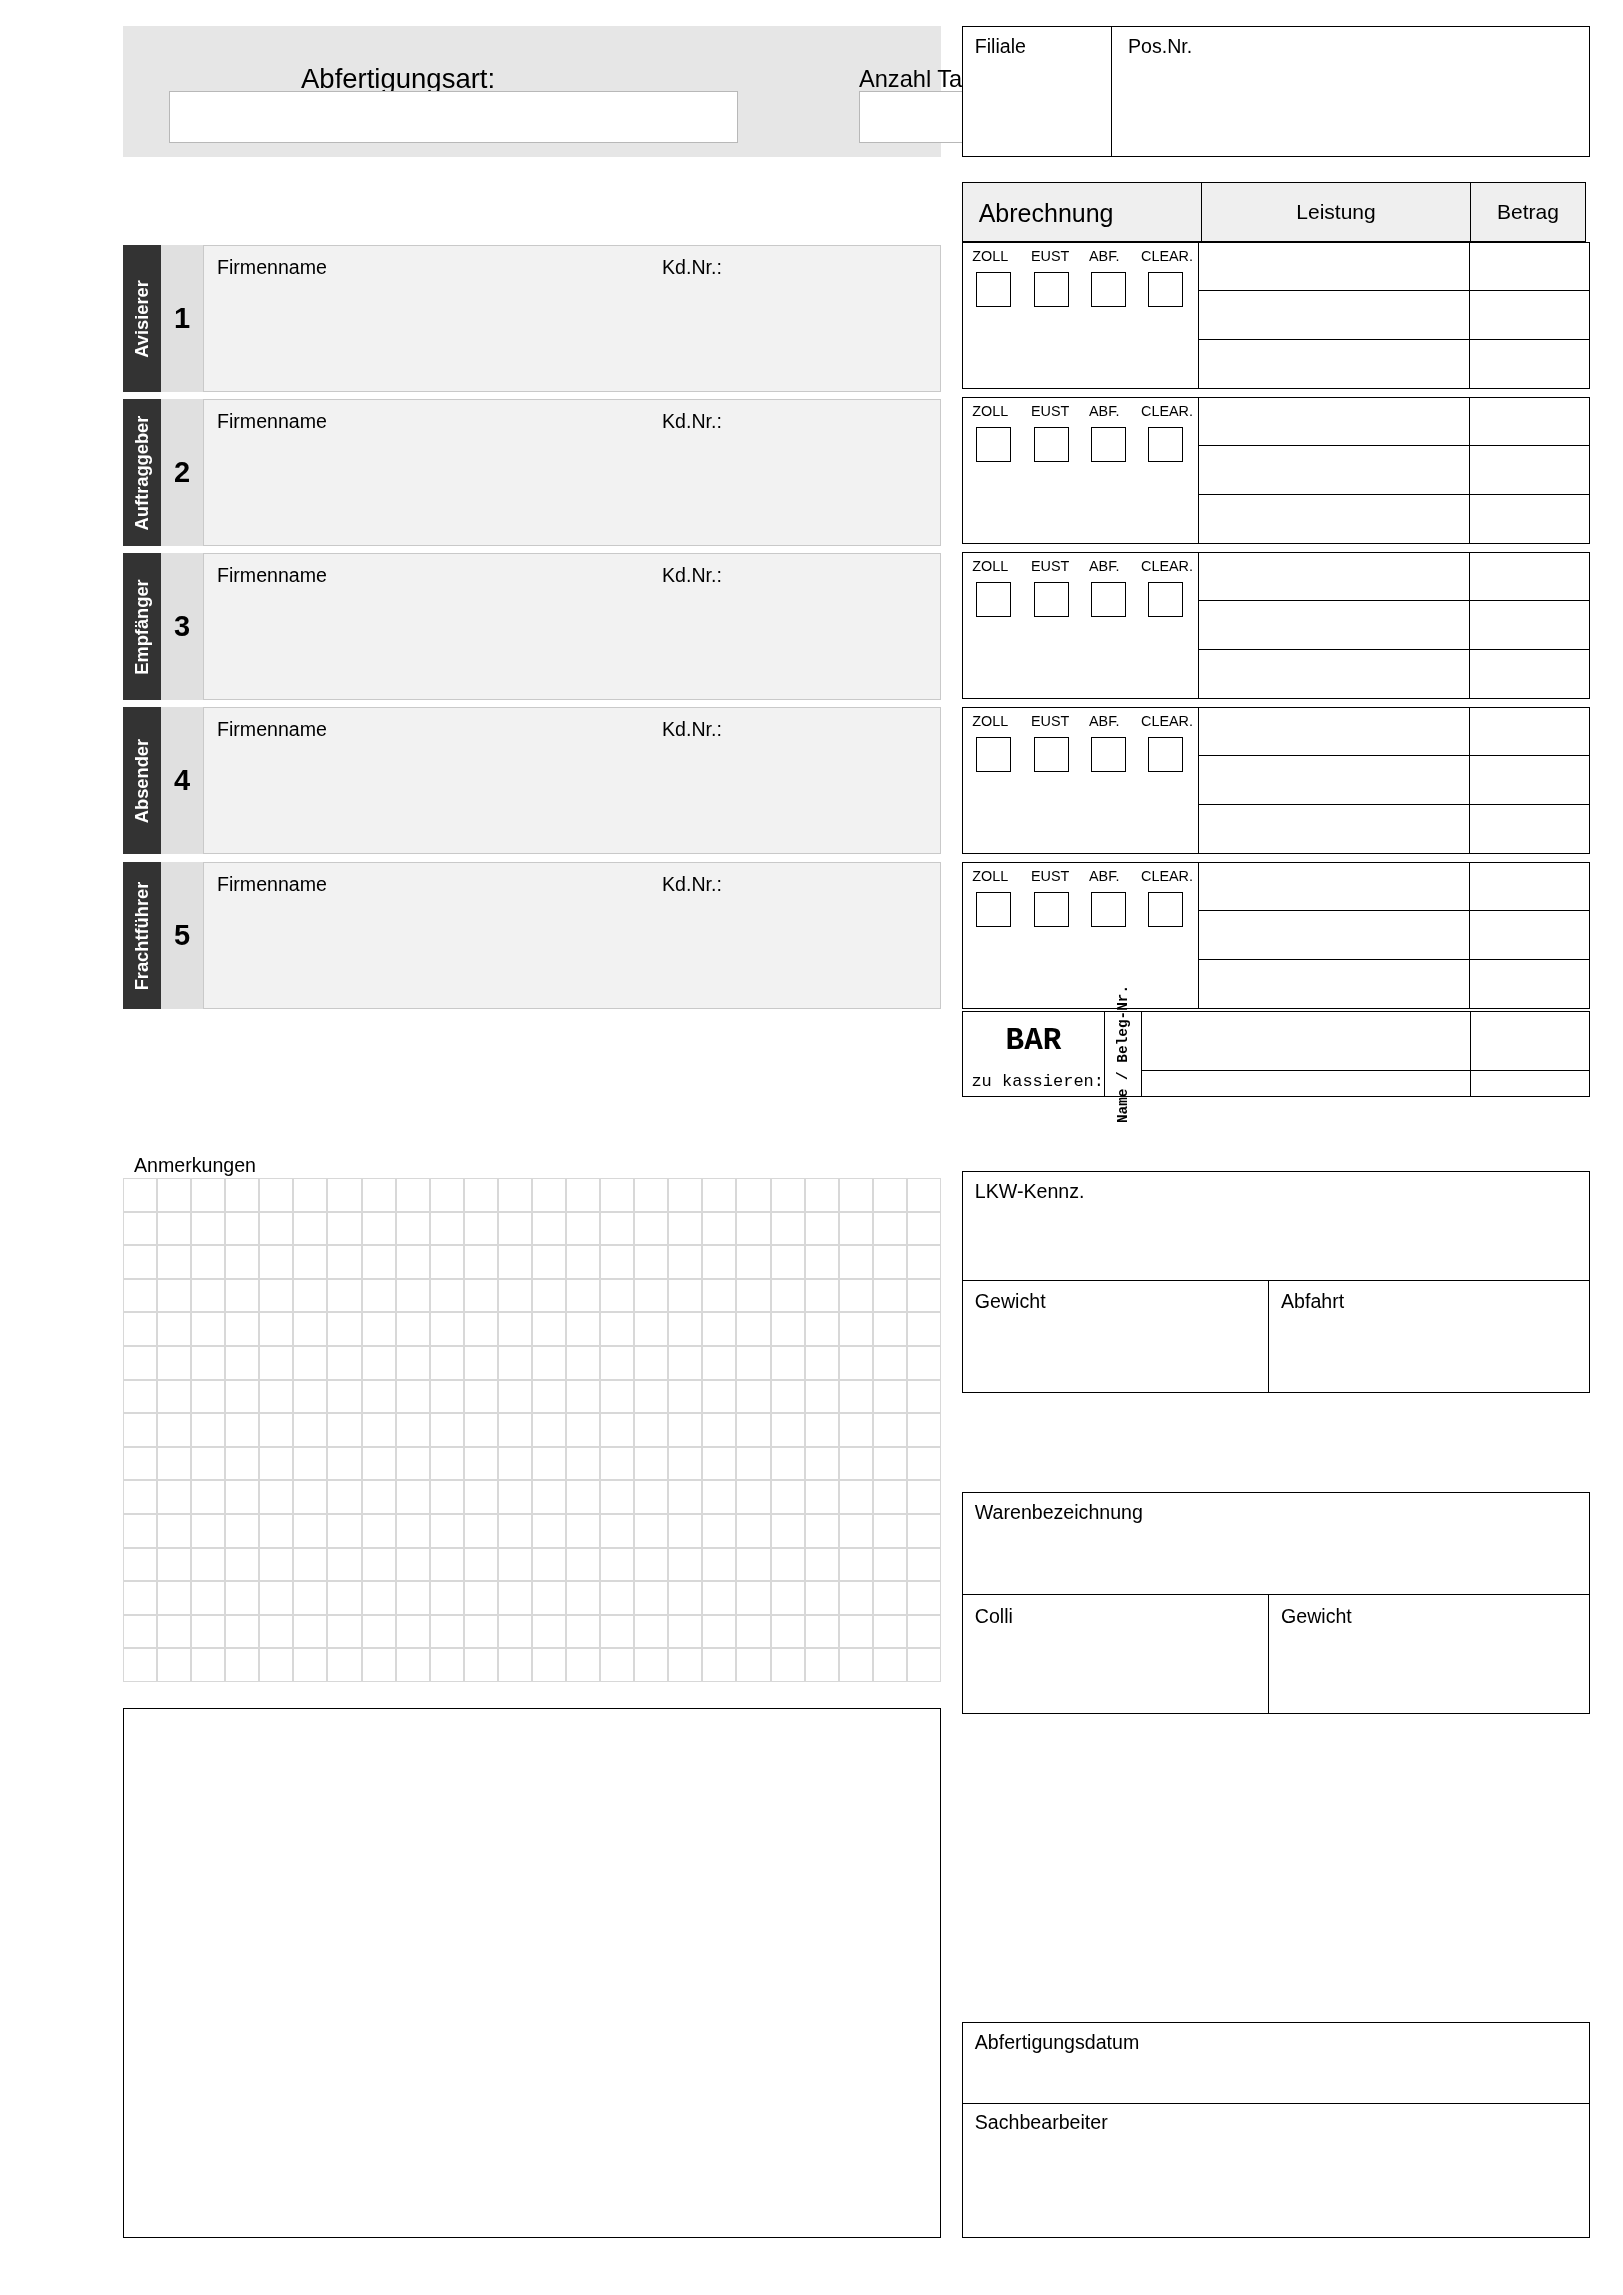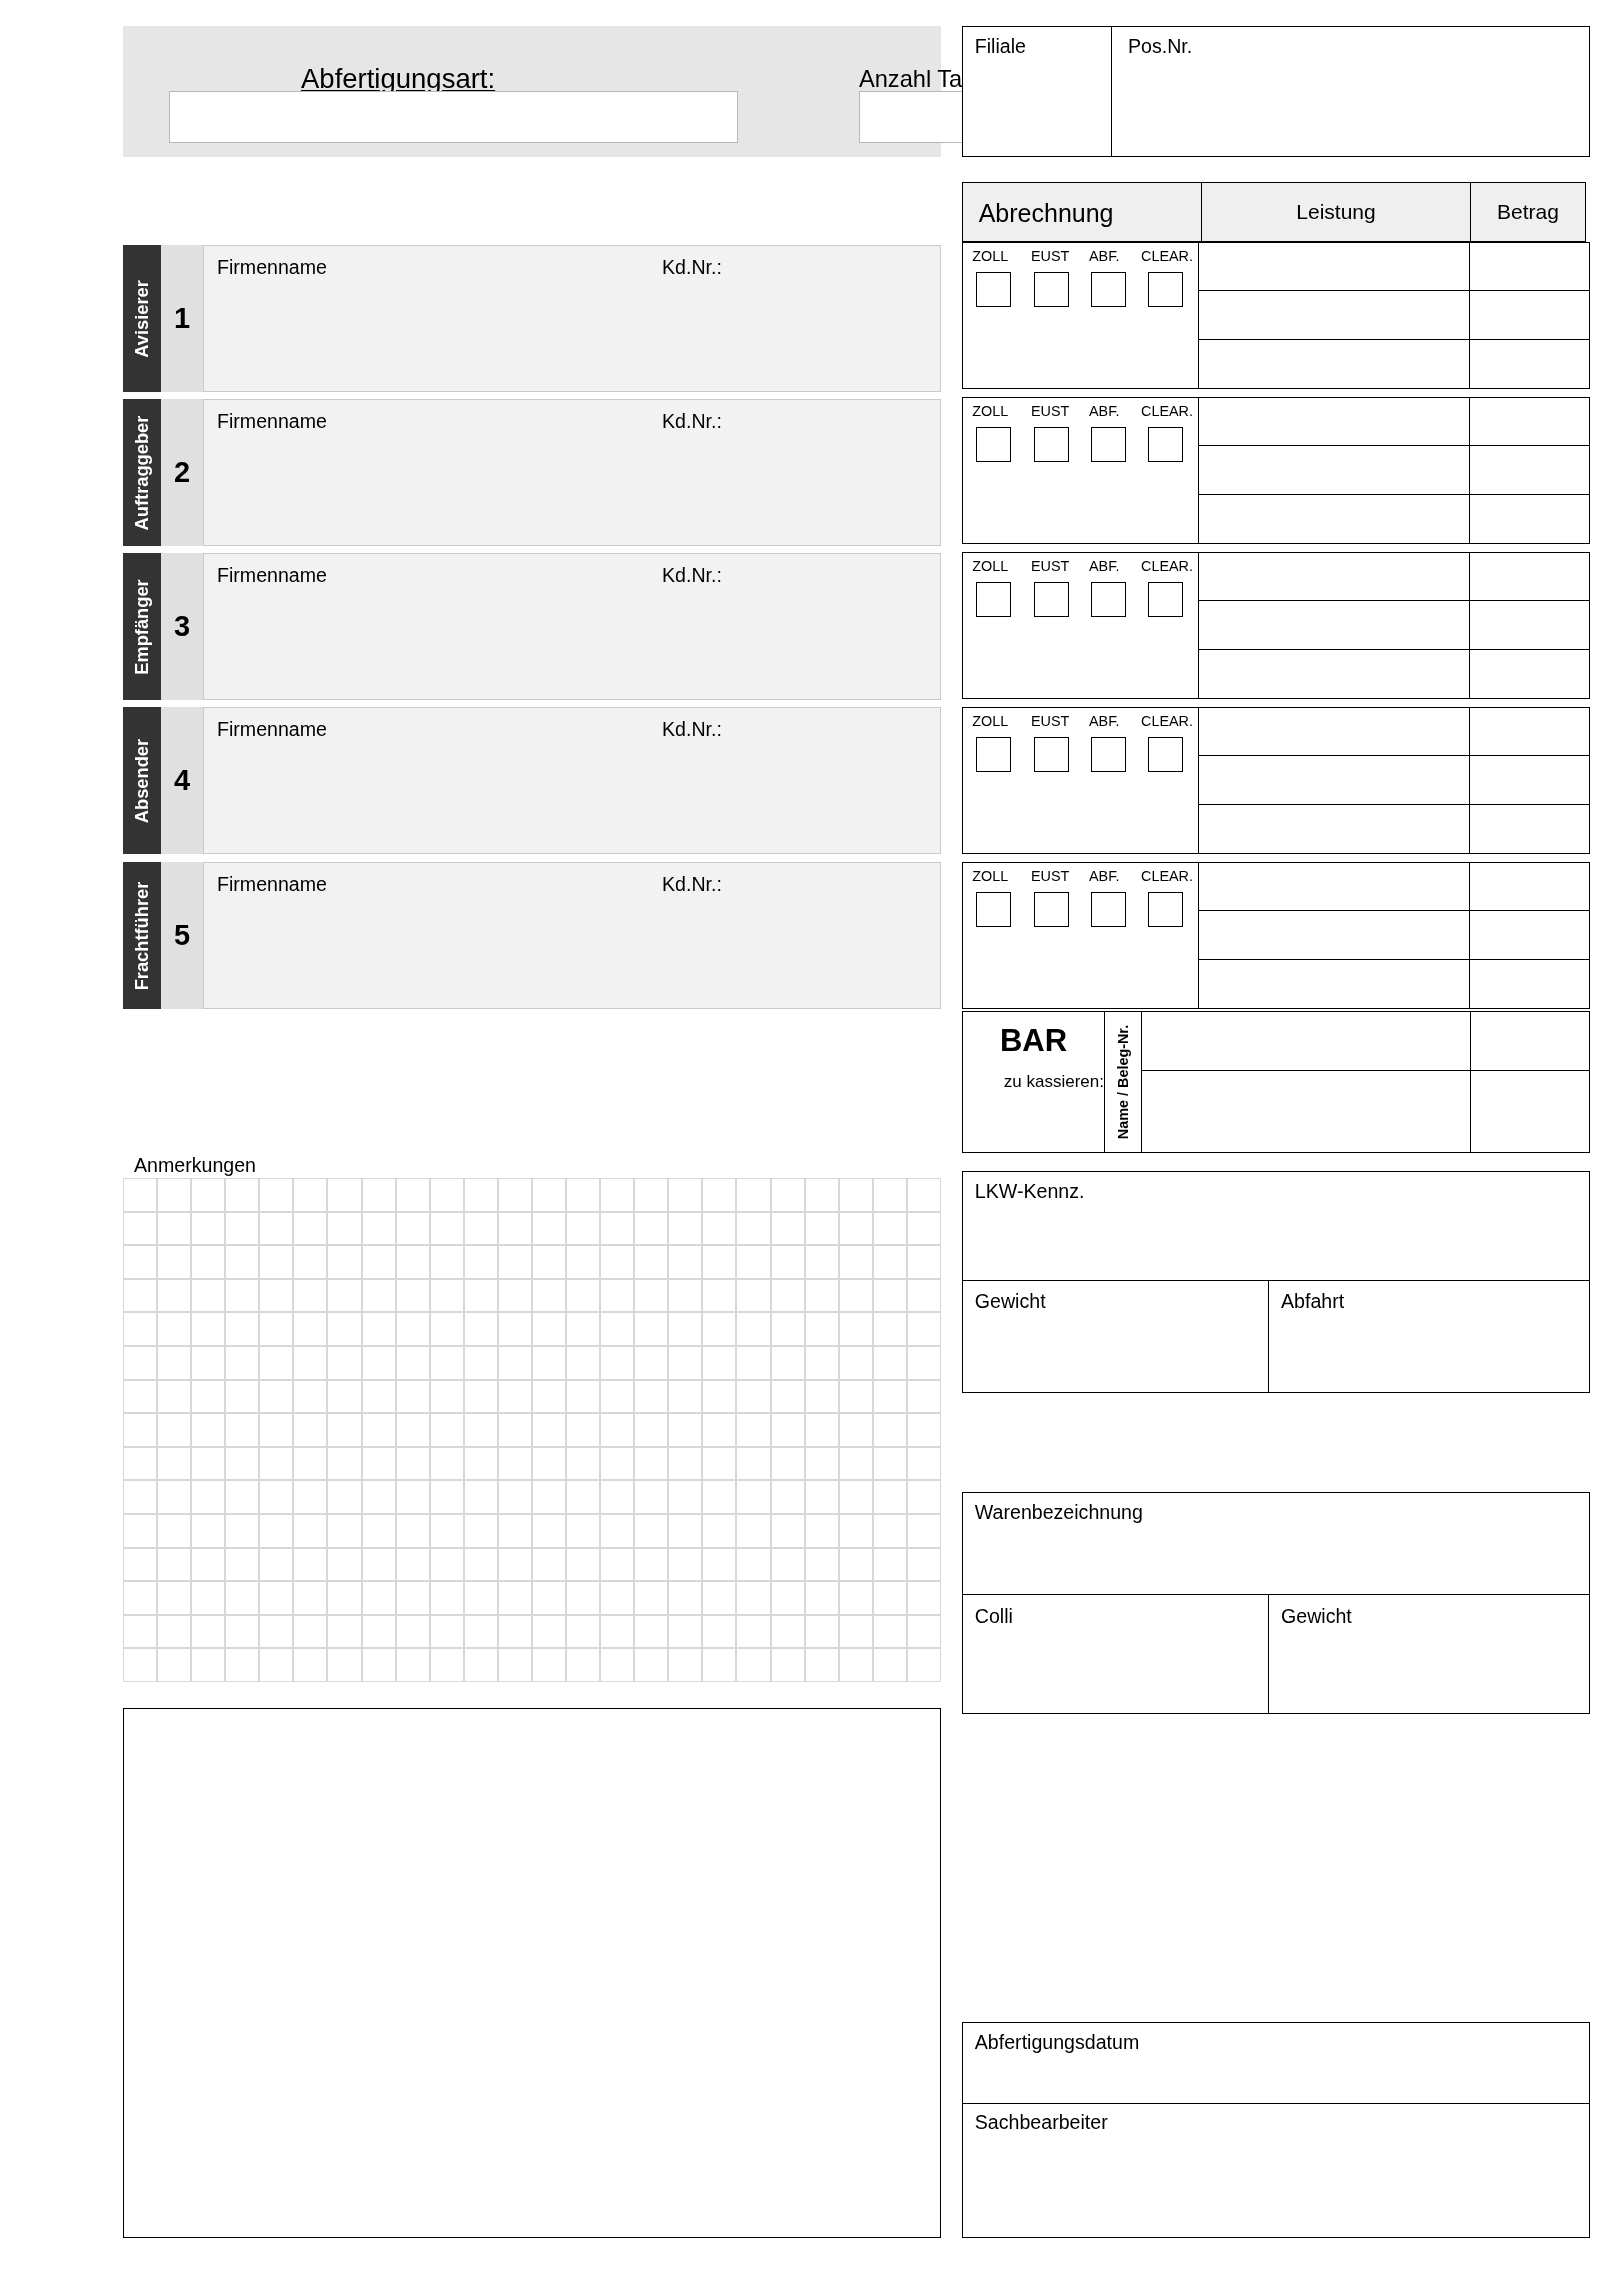--- a/index.html
+++ b/index.html
@@ -68,21 +68,21 @@
   .hdr-left .fieldline2 {
     position: absolute;
     left: 736px;
     top: 65px;
     width: 177px;
     height: 52px;
     background: #ffffff;
     border: 0.7px solid #b8b8b8;
     box-sizing: border-box;
   }
-  .hdr-left .t1 { left: 178px; top: 38px; font-size: 27.5px; text-decoration: underline; }
+  .hdr-left .t1 { left: 178px; top: 38px; font-size: 27.5px; }
   .hdr-left .t2 { left: 736px; top: 41px; font-size: 23.6px; }
 
   
   #filiale-box { left: 962px; top: 26px; width: 628px; height: 131px; }
   #filiale-div {
     position: absolute;
     left: 148px; top: 0; width: 1.3px; height: 100%;
     background: #000;
   }
 
@@ -167,21 +167,21 @@
     position: absolute; left: 236px; top: 0; right: 0; height: 100%;
   }
   .abr-row .lines .ln {
     position: absolute; left: 0; right: 0; height: 1.3px; background: #000;
   }
   .abr-row .lines .vsep {
     position: absolute; top: 0; bottom: 0; left: 270px; width: 1.3px; background: #000;
   }
 
   
-  #bar-box { left: 962px; top: 1011px; width: 628px; height: 142px; }
+  #bar-box { left: 962px; top: 1011px; width: 628px; height: 86px; font-family: Liberation Mono, monospace; }
   #bar-box .bar-left {
     position: absolute; left: 0; top: 0; width: 141px; height: 100%;
     box-sizing: border-box;
   }
   #bar-box .bar-title {
     position: absolute; left: 0; right: 0; top: 10.5px; text-align: center;
     font-size: 31px; font-weight: bold;
   }
   #bar-box .bar-sub {
     position: absolute; left: 0; right: 0; top: 60px; text-align: right;

